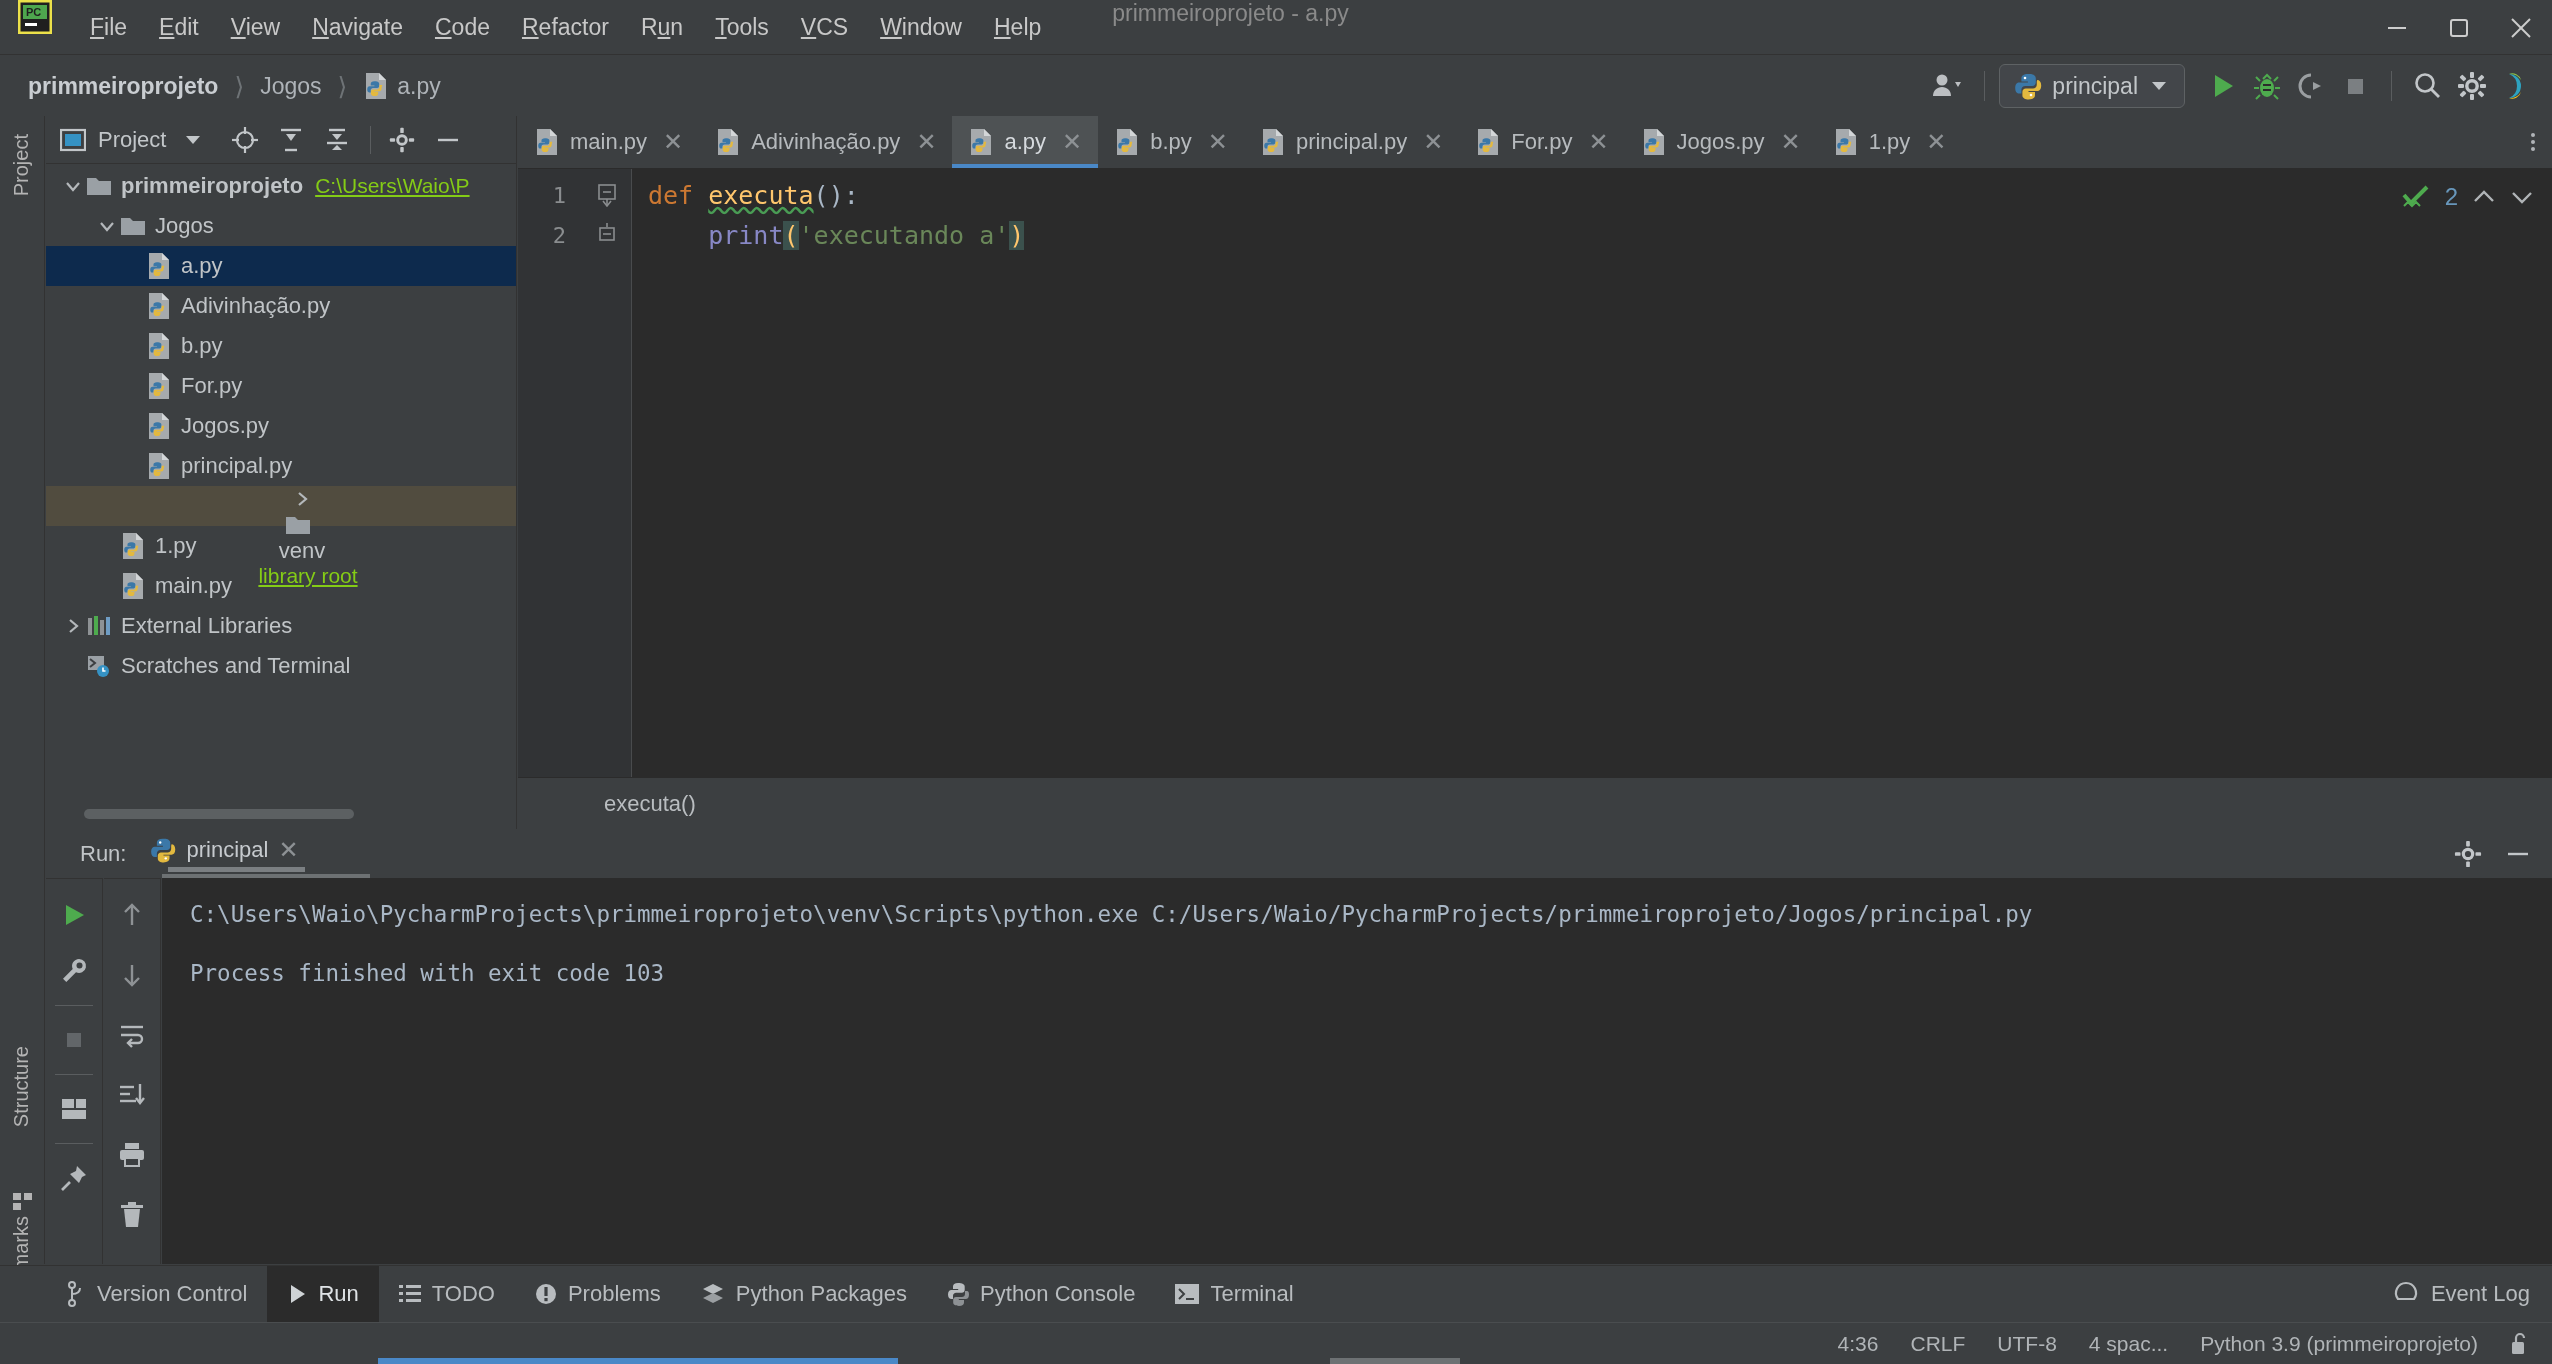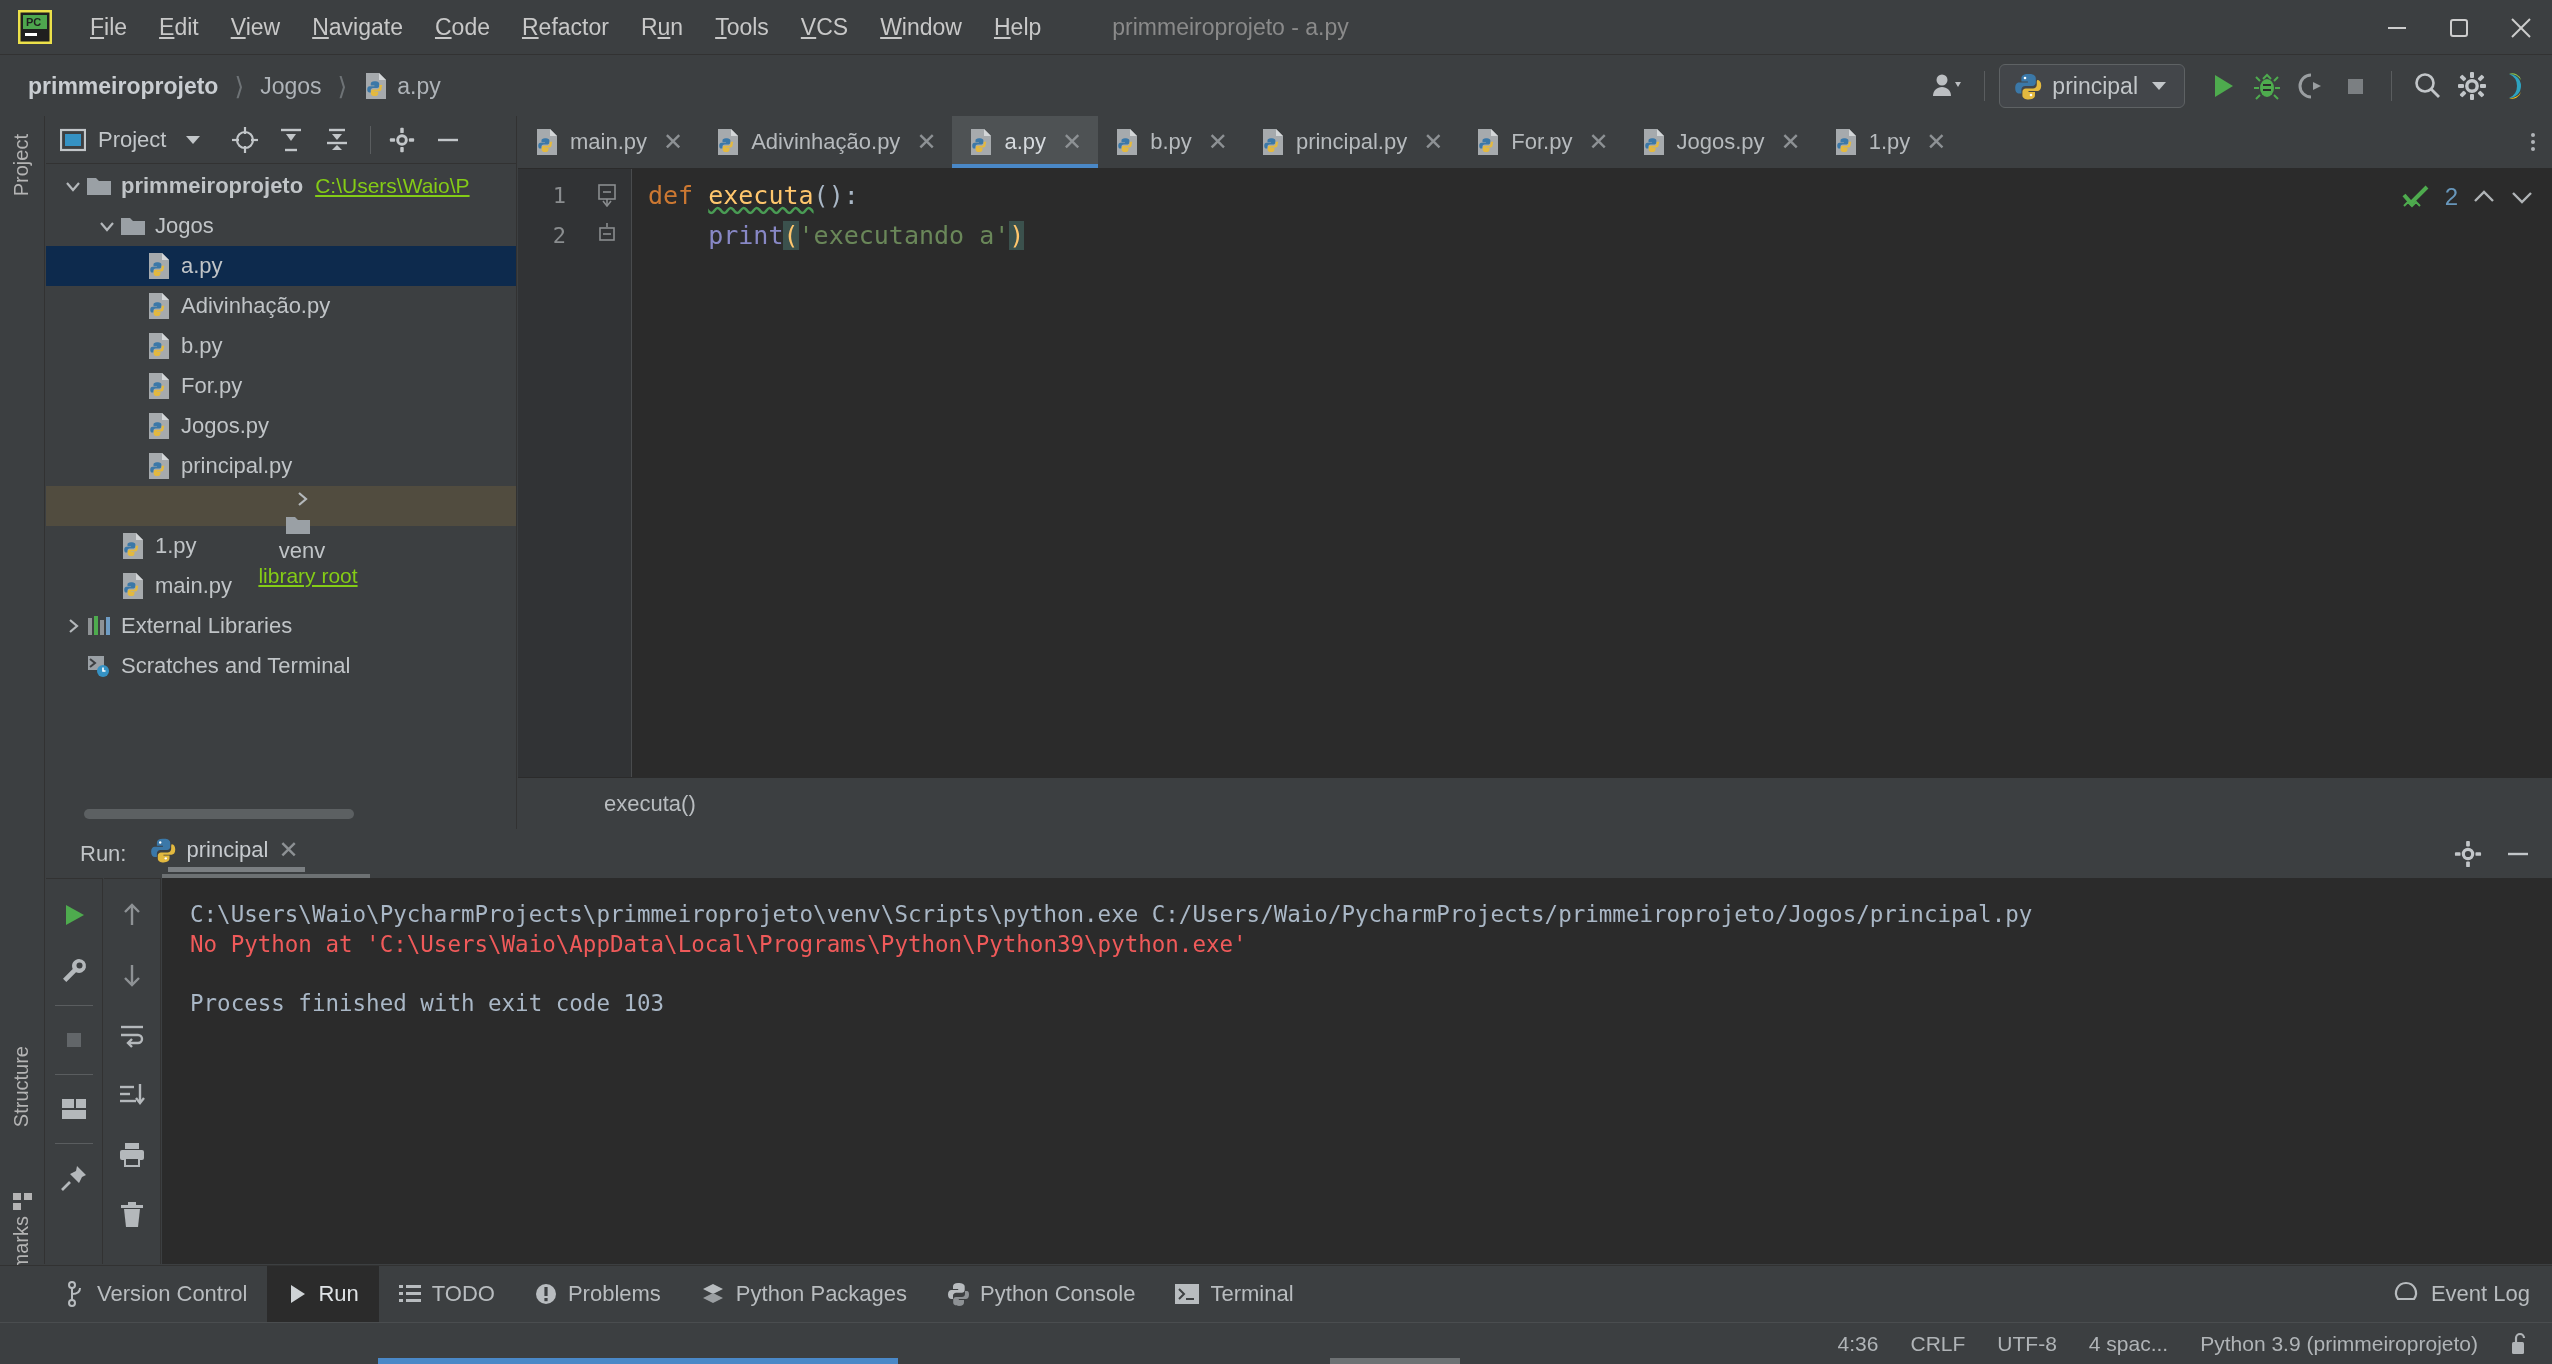--- a/index.html
+++ b/index.html
@@ -8,21 +8,21 @@
     background: #3c3f41;
     font-family: "Liberation Sans", sans-serif;
     overflow: hidden;
     -webkit-font-smoothing: antialiased;
   }
   body { position: relative; color: #bbbbbb; }
 
   
   #titlebar {
     position: absolute; left: 0; top: 0; width: 2552px; height: 55px;
-    background: #3c3f41; display: flex; align-items: center;
+    background: #3c3f41; display: flex; 
     border-bottom: 1px solid #323232;
   }
   #pc-logo { width: 34px; height: 34px; margin-left: 18px; position: relative; }
   .menu-items { display: flex; align-items: center; margin-left: 22px; gap: 0px; }
   .menu-item {
     font-size: 23px; color: #c8c8c8; padding: 4px 16px; cursor: default;
     white-space: nowrap;
   }
   .menu-item .mn { text-decoration: underline; }
   #win-title {
@@ -902,21 +902,20 @@
         <rect x="2" y="4" width="22" height="3" fill="#b4b8bb"></rect>
         <rect x="9" y="1" width="8" height="3" fill="#b4b8bb"></rect>
         <path d="M5 8 h16 l-2 18 h-12 z" fill="#b4b8bb"></path>
       </svg>
     </span>
   </div>
 
   <div id="console-scroll"></div>
   <div id="console">
     <div class="con-line">C:\Users\Waio\PycharmProjects\primmeiroprojeto\venv\Scripts\python.exe C:/Users/Waio/PycharmProjects/primmeiroprojeto/Jogos/principal.py</div>
-    <div class="con-line con-err">No Python at 'C:\Users\Waio\AppData\Local\Programs\Python\Python39\python.exe'</div>
     <div class="con-line">&nbsp;</div>
     <div class="con-line">Process finished with exit code 103</div>
   </div>
 </div>
 
 <div id="bottombar">
   <div style="width:46px;"></div>
   <div class="bb-item">
     <span>
       <svg width="20" height="26" viewBox="0 0 20 26">

